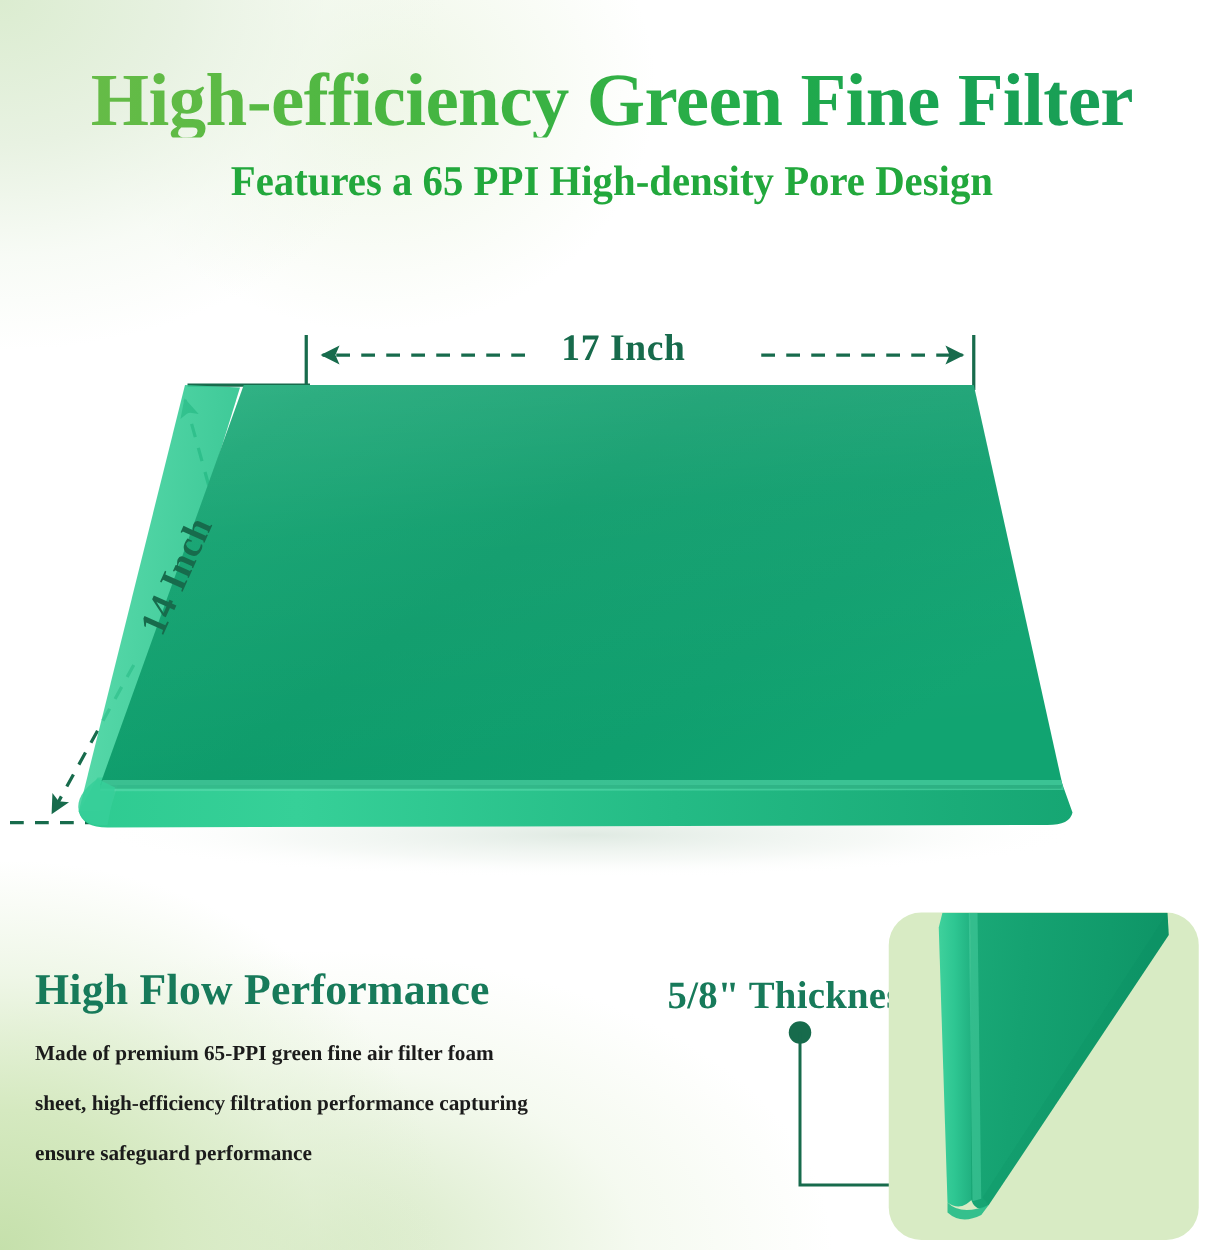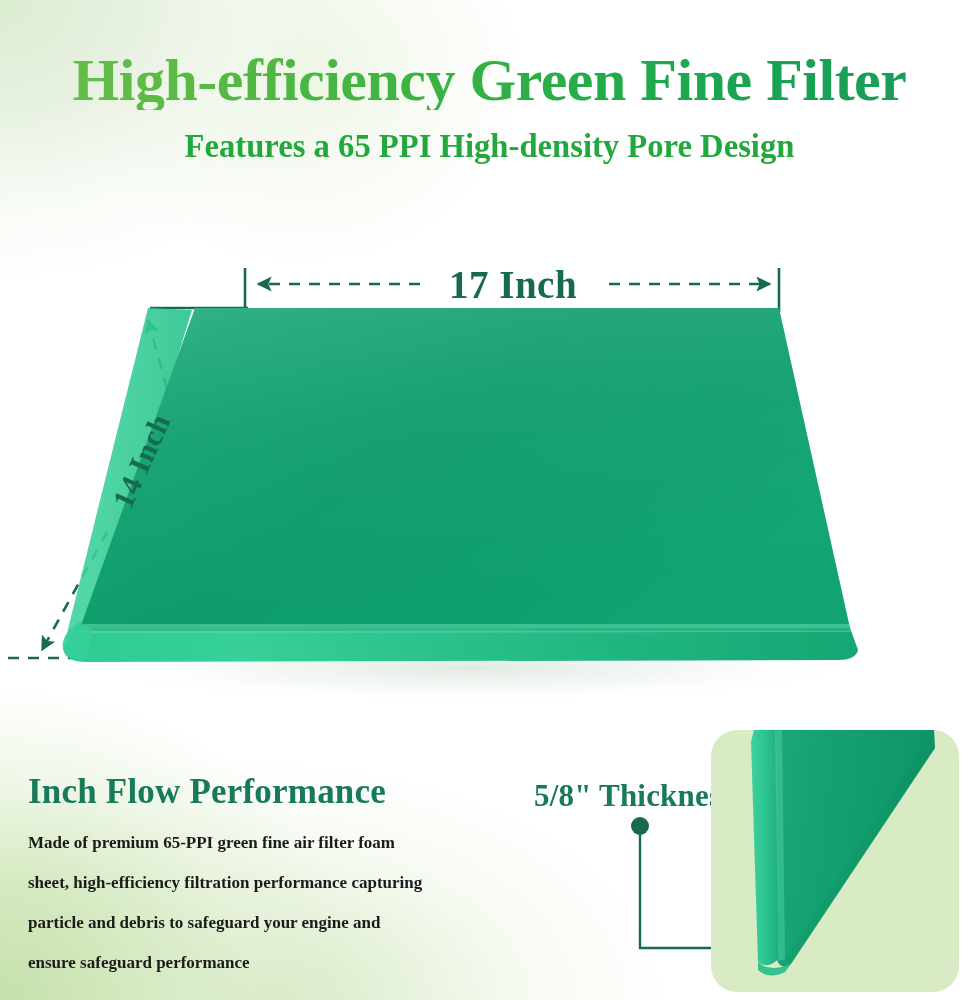--- a/index.html
+++ b/index.html
@@ -78,21 +78,21 @@
     position: absolute;
     color: #176b4c;
     font-weight: bold;
     white-space: nowrap;
     font-size: 30px;
     letter-spacing: 0.5px;
   }
   #dim-w {
     left: 449px;
     top: 262px;
-    font-size: 39px;
+    font-size: 30px;
     text-align: right;
   }
   #dim-h {
     left: 92px;
     top: 444px;
     font-size: 30px;
     transform: rotate(-66deg);
     transform-origin: 50% 50%;
   }
 
@@ -231,26 +231,25 @@
       <path d="M 80 378 L 850 378 L 849 381 L 80 381 Z" fill="#0b8a5f" opacity="0.35"></path>
 
       <path d="M 63 399 Q 60 386 78 373 L 92 380 L 86 410 Q 68 412 63 399 Z" fill="#36cf99" opacity="0.85"></path>
     </svg>
   </div>
 
   <div class="dim-label" id="dim-w">17 Inch</div>
 
   <div class="dim-label" id="dim-h">14 Inch</div>
 
-  <div id="feature-heading">Inch Flow Performance</div>
+  <div id="feature-heading">High Flow Performance</div>
 
   <div id="feature-body">
     <div>Made of premium 65-PPI green fine air filter foam</div>
     <div>sheet, high-efficiency filtration performance capturing</div>
-    <div>particle and debris to safeguard your engine and</div>
     <div>ensure safeguard performance</div>
   </div>
 
   <div id="thickness-label">5/8" Thickness</div>
 
   <div id="leader">
     <svg width="220" height="160" viewBox="0 0 220 160" xmlns="http://www.w3.org/2000/svg">
       <circle cx="20" cy="16" r="9" fill="#176b4c"></circle>
       <path d="M 20 16 L 20 138 L 215 138" fill="none" stroke="#176b4c" stroke-width="2.4"></path>
     </svg>

